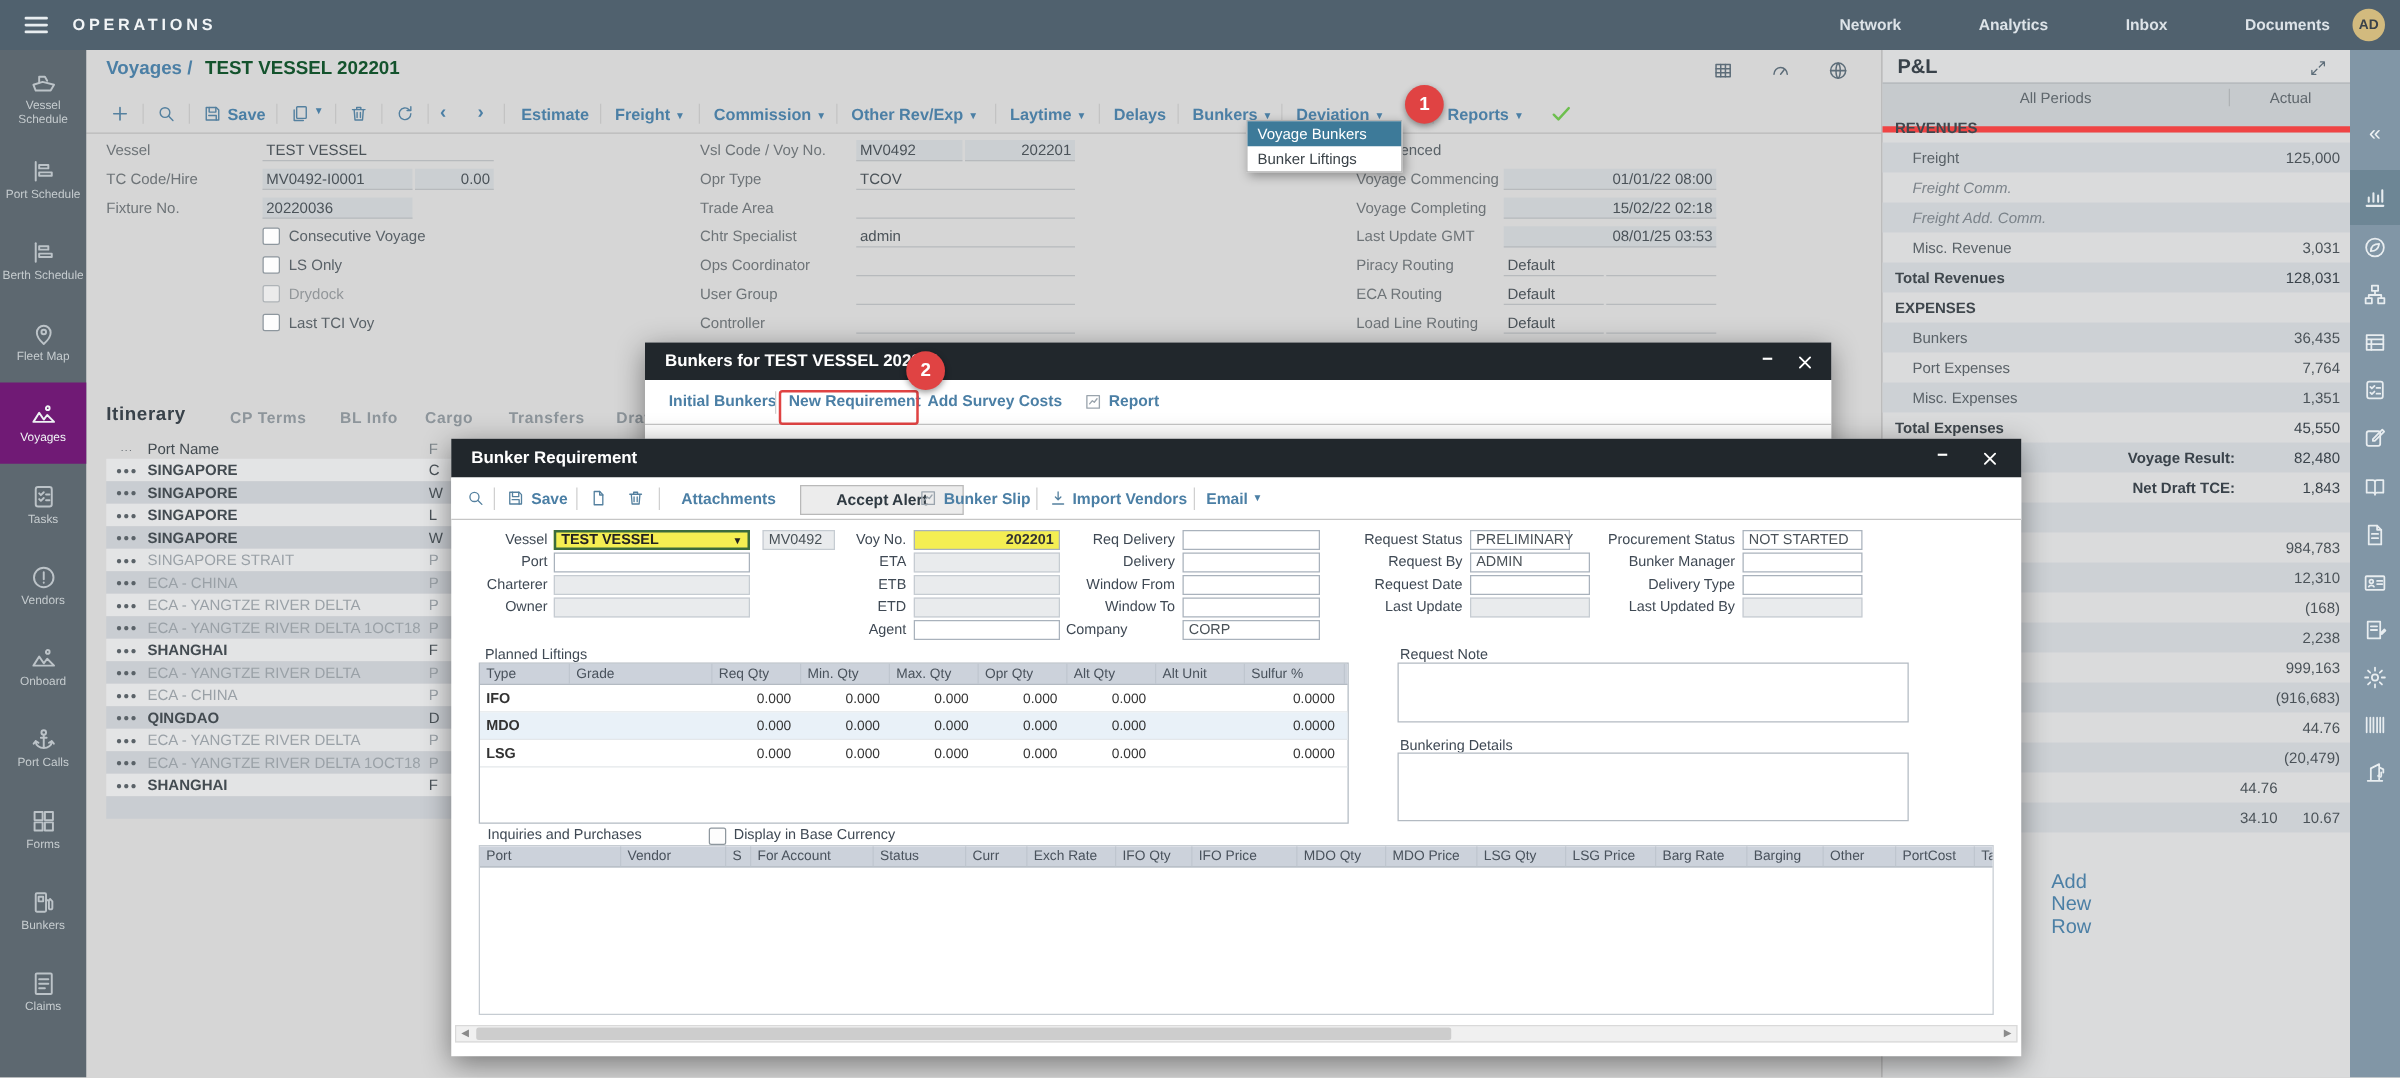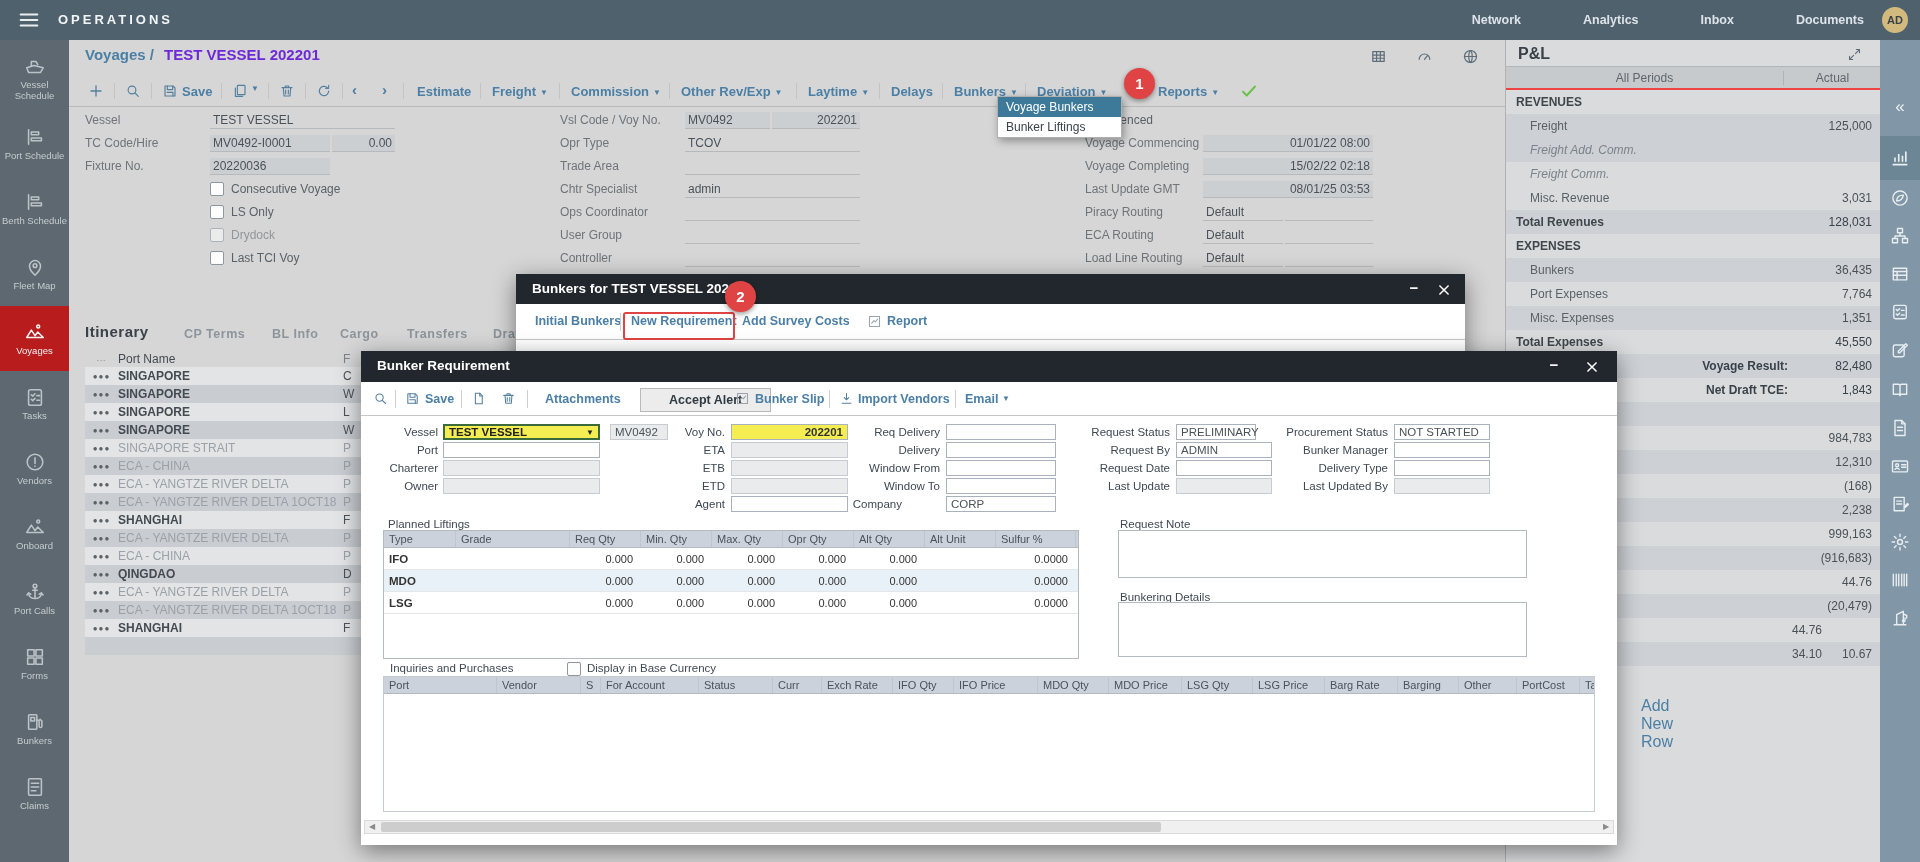--- a/index.html
+++ b/index.html
@@ -15,29 +15,29 @@
   #topnav{position:absolute;right:56px;top:0;height:40px;display:flex;align-items:center;gap:62px}
   .nav-item{font-size:12.5px;font-weight:bold;color:#dde3e8;cursor:pointer}
   #avatar{position:absolute;right:12px;top:7px;width:26px;height:26px;border-radius:50%;background:#d2ba7e;
           color:#39424a;font-size:11px;font-weight:bold;display:flex;align-items:center;justify-content:center;cursor:pointer}
 
   
   #sidebar{position:absolute;left:0;top:40px;width:69px;height:822px;background:#5d6870;z-index:4;padding-top:6px;box-sizing:border-box}
   .side-item{width:69px;height:65px;display:flex;flex-direction:column;align-items:center;justify-content:center;cursor:pointer;box-sizing:border-box}
   .side-item .sicon{width:22px;height:22px;color:#bcc3c8;margin-bottom:3px}
   .side-item .slbl{font-size:9.5px;color:#c6cccf;text-align:center;line-height:1.15;padding:0 2px}
-  .side-item.active{background:#b91c1c}
+  .side-item.active{background:#701a75}
   .side-item.active .sicon{color:#eef2f4}
   .side-item.active .slbl{color:#f0f4f6}
 
   
   #main{position:absolute;left:69px;top:40px;width:1436px;height:822px;background:#d6d6d6;z-index:1}
   #breadcrumb{position:absolute;left:16px;top:6px;font-size:15px;font-weight:bold}
   #crumb-section{color:#4b7fa5;cursor:pointer}
-  #crumb-title{color:#6d28d9;margin-left:6px}
+  #crumb-title{color:#14532d;margin-left:6px}
   .corner-ic{position:absolute;top:8px;width:17px;height:17px;color:#5d6d79;cursor:pointer}
   #toolbar{position:absolute;left:0;top:38px;width:1436px;height:28px;border-bottom:1px solid #b9b9b9}
   .tb-ic{position:absolute;top:5px;width:16px;height:16px;color:#54809f;cursor:pointer}
   .tb-lbl{position:absolute;top:6px;font-size:13px;color:#4b7fa5;font-weight:600;cursor:pointer;white-space:nowrap}
   .vsep{position:absolute;top:5px;width:1px;height:16px;background:#c3c3c3}
   .menu-item{position:absolute;top:6px;font-size:13px;color:#4b7fa5;font-weight:600;cursor:pointer;white-space:nowrap}
   .menu-item .caret{font-size:8px;margin-left:4px;vertical-align:1px}
   #valid-check{position:absolute;top:4px;width:18px;height:18px;color:#6dbf4e}
 
   
@@ -61,21 +61,21 @@
   .it-row.odd{background:#c9cdd2}
   .it-dots{width:33px;text-align:center;color:#5a6268;font-size:8px;letter-spacing:1px;cursor:pointer}
   .it-port{width:225px;font-weight:600;color:#434b51}
   .it-row.muted .it-port,.it-row.muted .it-f{color:#9aa1a7;font-weight:400}
   .it-f{width:30px}
 
   
   #pnl{position:absolute;left:1505px;top:40px;width:375px;height:822px;background:#dadbdc;border-left:1px solid #b2b2b2;box-sizing:border-box;z-index:2}
   #pnl-title{position:absolute;left:12px;top:5px;font-size:16px;font-weight:bold;color:#39424a}
   #pnl-expand{position:absolute;right:18px;top:7px;width:15px;height:15px;color:#5d6d79;cursor:pointer}
-  #pnl-head{position:absolute;left:0;top:26px;width:100%;height:24px;background:#c6cacd;border-top:1px solid #b2b6b9;border-bottom:2px solid #ef4444;box-sizing:border-box}
+  #pnl-head{position:absolute;left:0;top:26px;width:100%;height:40px;background:#c6cacd;border-top:1px solid #b2b6b9;border-bottom:5px solid #ef4444;box-sizing:border-box}
   #pnl-period{position:absolute;left:0;width:277px;text-align:center;top:4px;font-size:12px;color:#5f676d;cursor:pointer}
   #pnl-scenario{position:absolute;left:277px;width:97px;text-align:center;top:4px;font-size:12px;color:#5f676d;border-left:1px solid #aeb2b5;cursor:pointer}
   #pnl-rows{position:absolute;left:0;top:50px;width:100%}
   .pnl-row{height:24px;position:relative;font-size:12px;display:flex;align-items:center}
   .pnl-row.shade{background:#cdd1d5}
   .pnl-lbl{margin-left:24px;color:#5a6268}
   .pnl-row.section .pnl-lbl{margin-left:10px;font-weight:bold;color:#3f474d}
   .pnl-row.total .pnl-lbl{margin-left:10px;font-weight:bold;color:#3f474d}
   .pnl-row.italic .pnl-lbl{font-style:italic;color:#7b838a}
   .pnl-val{position:absolute;right:8px;color:#4a5258}
@@ -548,25 +548,25 @@
     <span id="pnl-scenario">Actual</span>
   </div>
   <div id="pnl-rows">
       <div class="pnl-row section">
         <span class="pnl-lbl">REVENUES</span>
       </div>
       <div class="pnl-row item shade">
         <span class="pnl-lbl">Freight</span>
         <span class="pnl-val">125,000</span>
       </div>
+      <div class="pnl-row italic">
+        <span class="pnl-lbl">Freight Comm.</span>
+      </div>
       <div class="pnl-row italic shade">
         <span class="pnl-lbl">Freight Add. Comm.</span>
-      </div>
-      <div class="pnl-row italic">
-        <span class="pnl-lbl">Freight Comm.</span>
       </div>
       <div class="pnl-row item">
         <span class="pnl-lbl">Misc. Revenue</span>
         <span class="pnl-val">3,031</span>
       </div>
       <div class="pnl-row total shade">
         <span class="pnl-lbl">Total Revenues</span>
         <span class="pnl-val">128,031</span>
       </div>
       <div class="pnl-row section">

